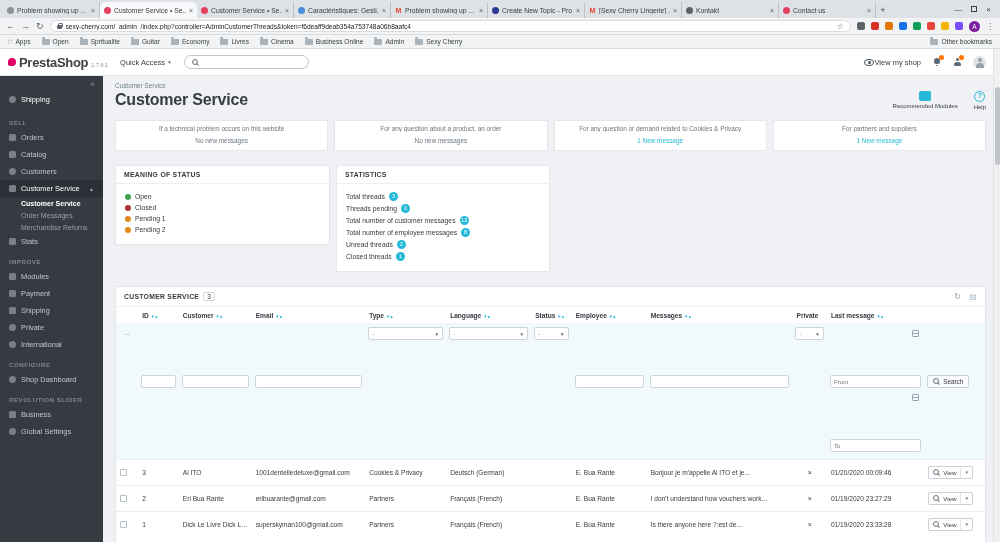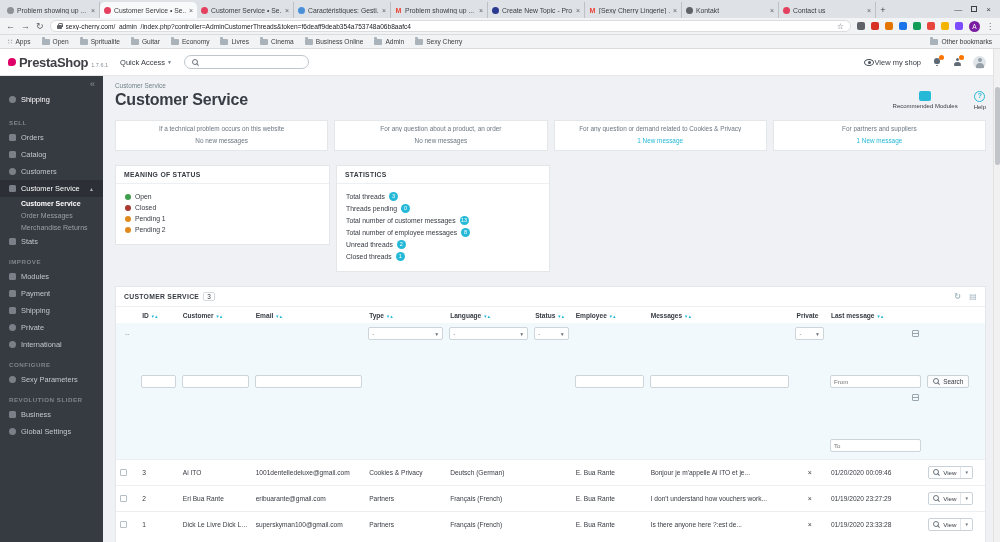--- a/index.html
+++ b/index.html
@@ -356,21 +356,21 @@
         <span>Private</span>
       </div>
     <div class="side-item">
         <span class="s-ic round"></span>
         <span>International</span>
       </div>
 
     <div class="side-title">CONFIGURE</div>
     <div class="side-item">
         <span class="s-ic round"></span>
-        <span>Sexy Parameters</span>
+        <span>Shop Dashboard</span>
       </div>
 
     <div class="side-title">REVOLUTION SLIDER</div>
     <div class="side-item">
         <span class="s-ic"></span>
         <span>Business</span>
       </div>
     <div class="side-item">
         <span class="s-ic round"></span>
         <span>Global Settings</span>

